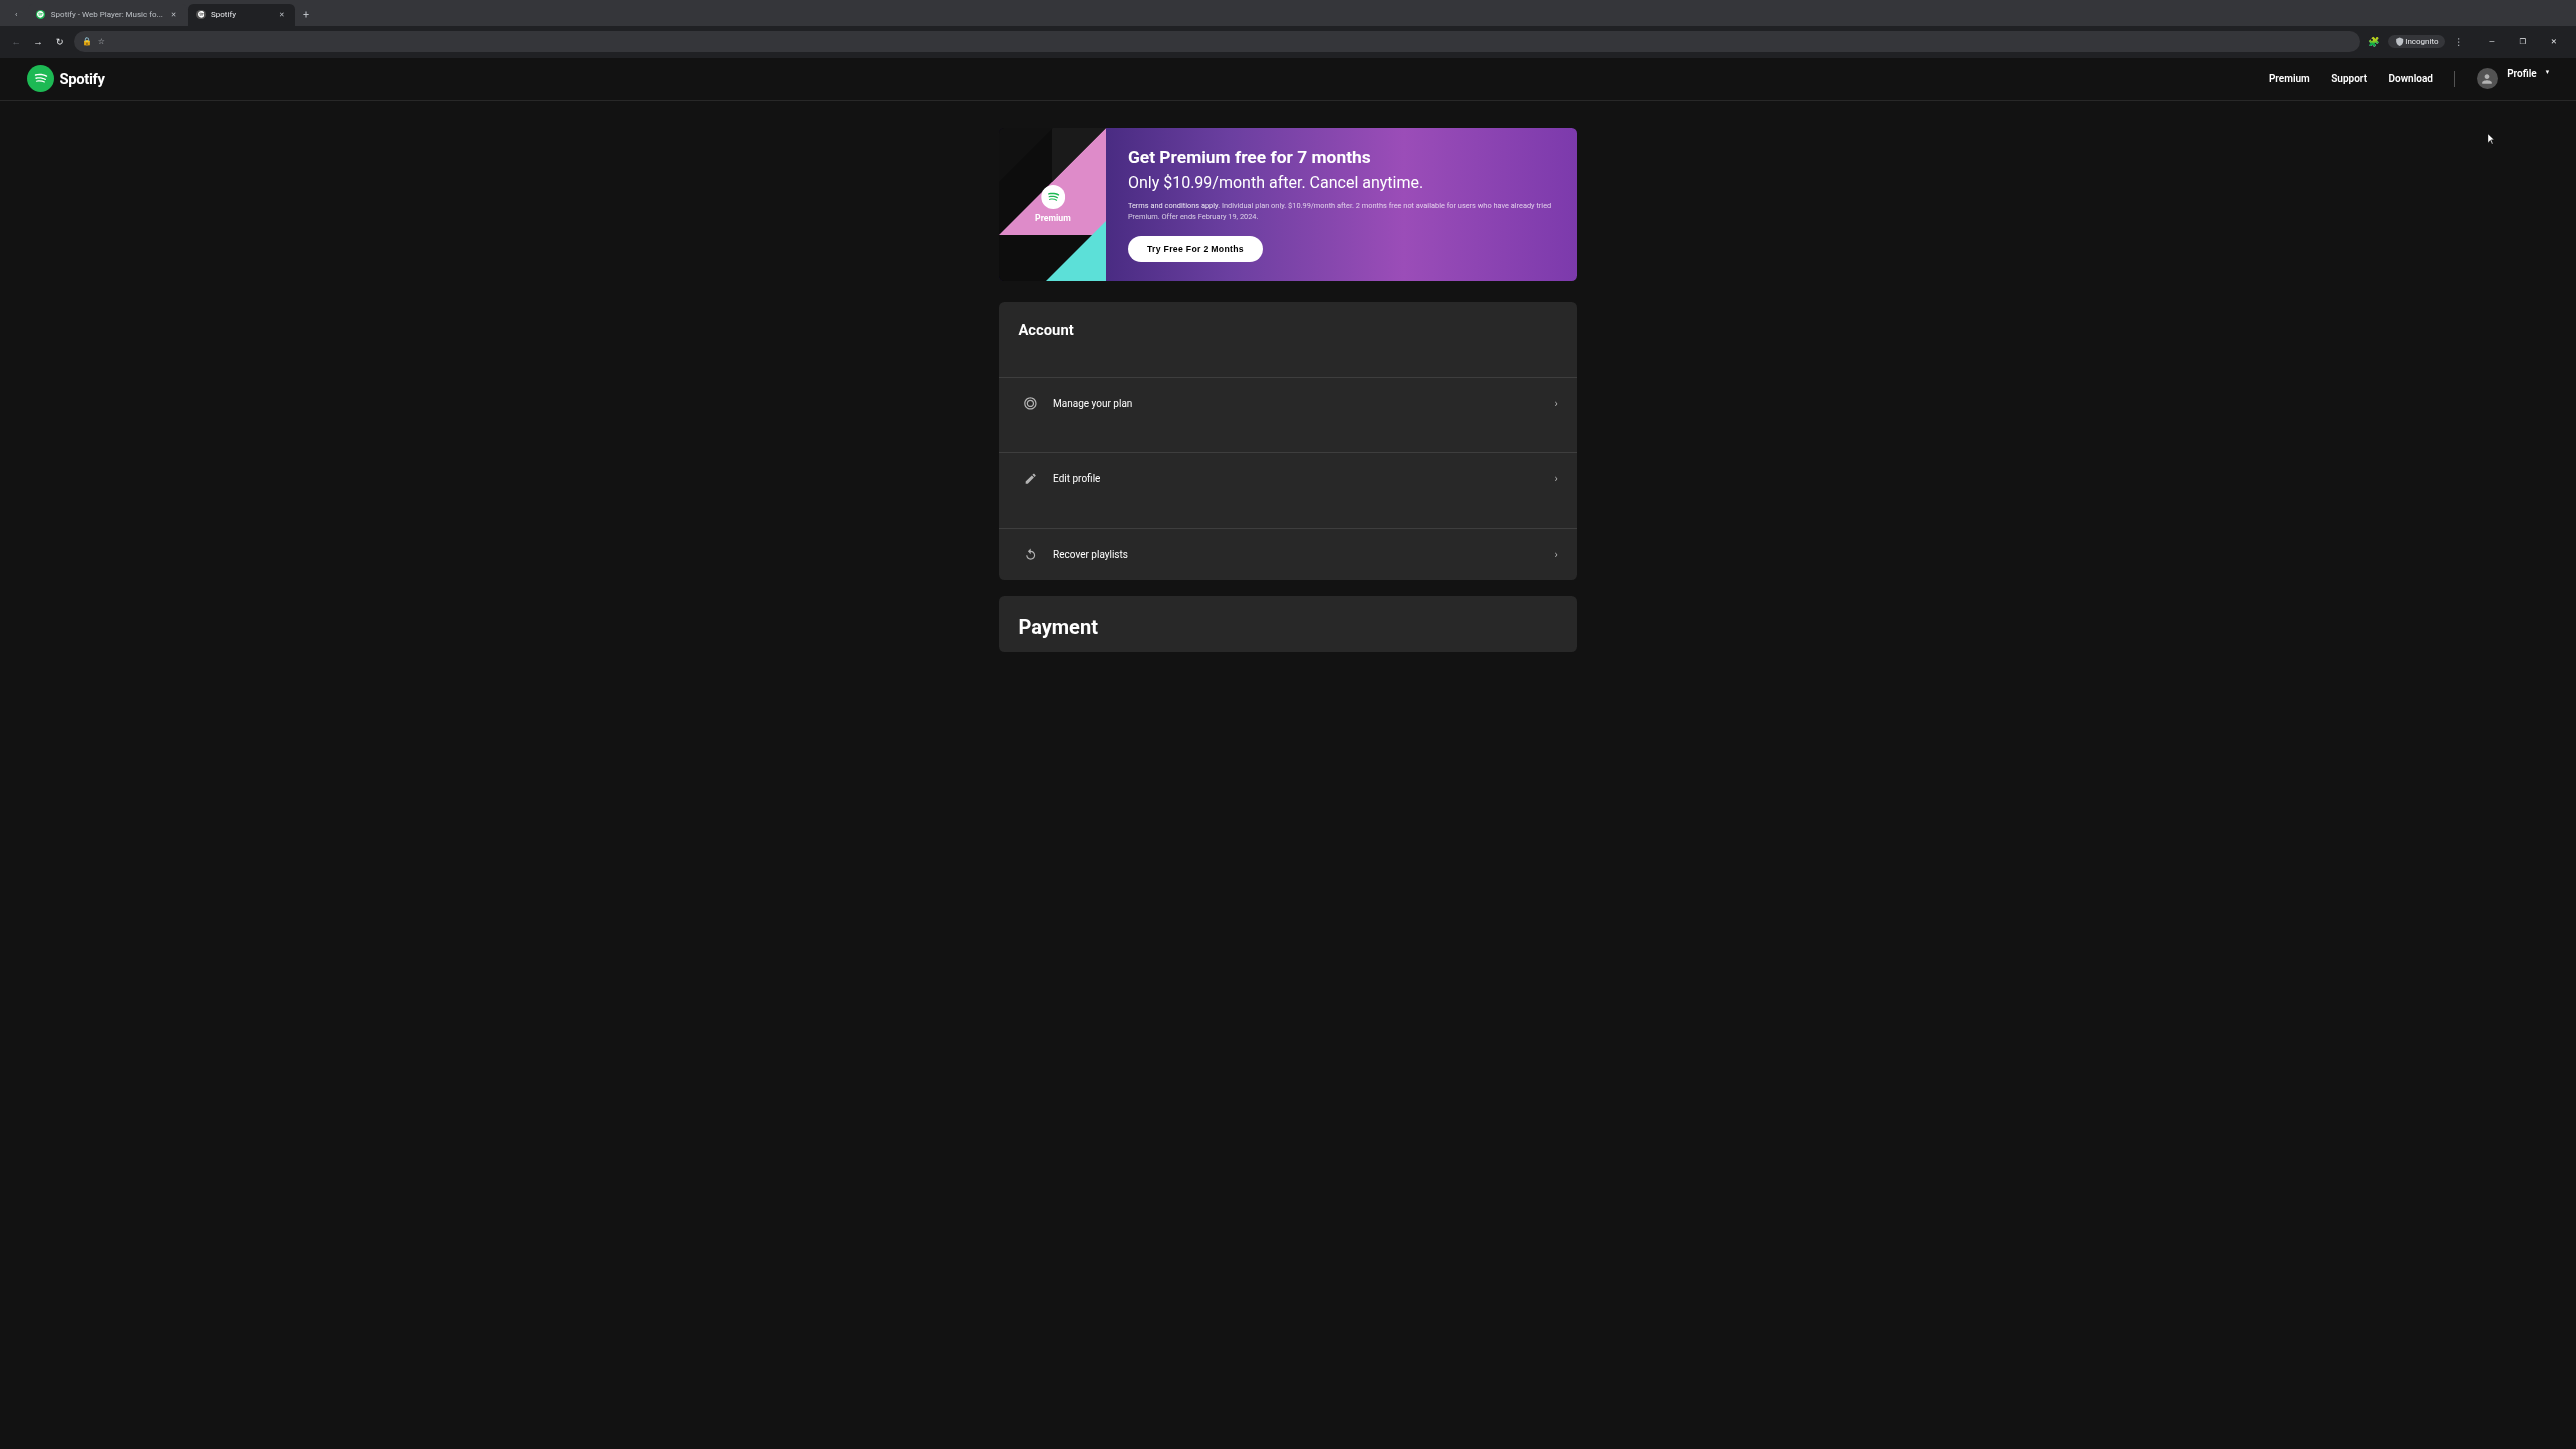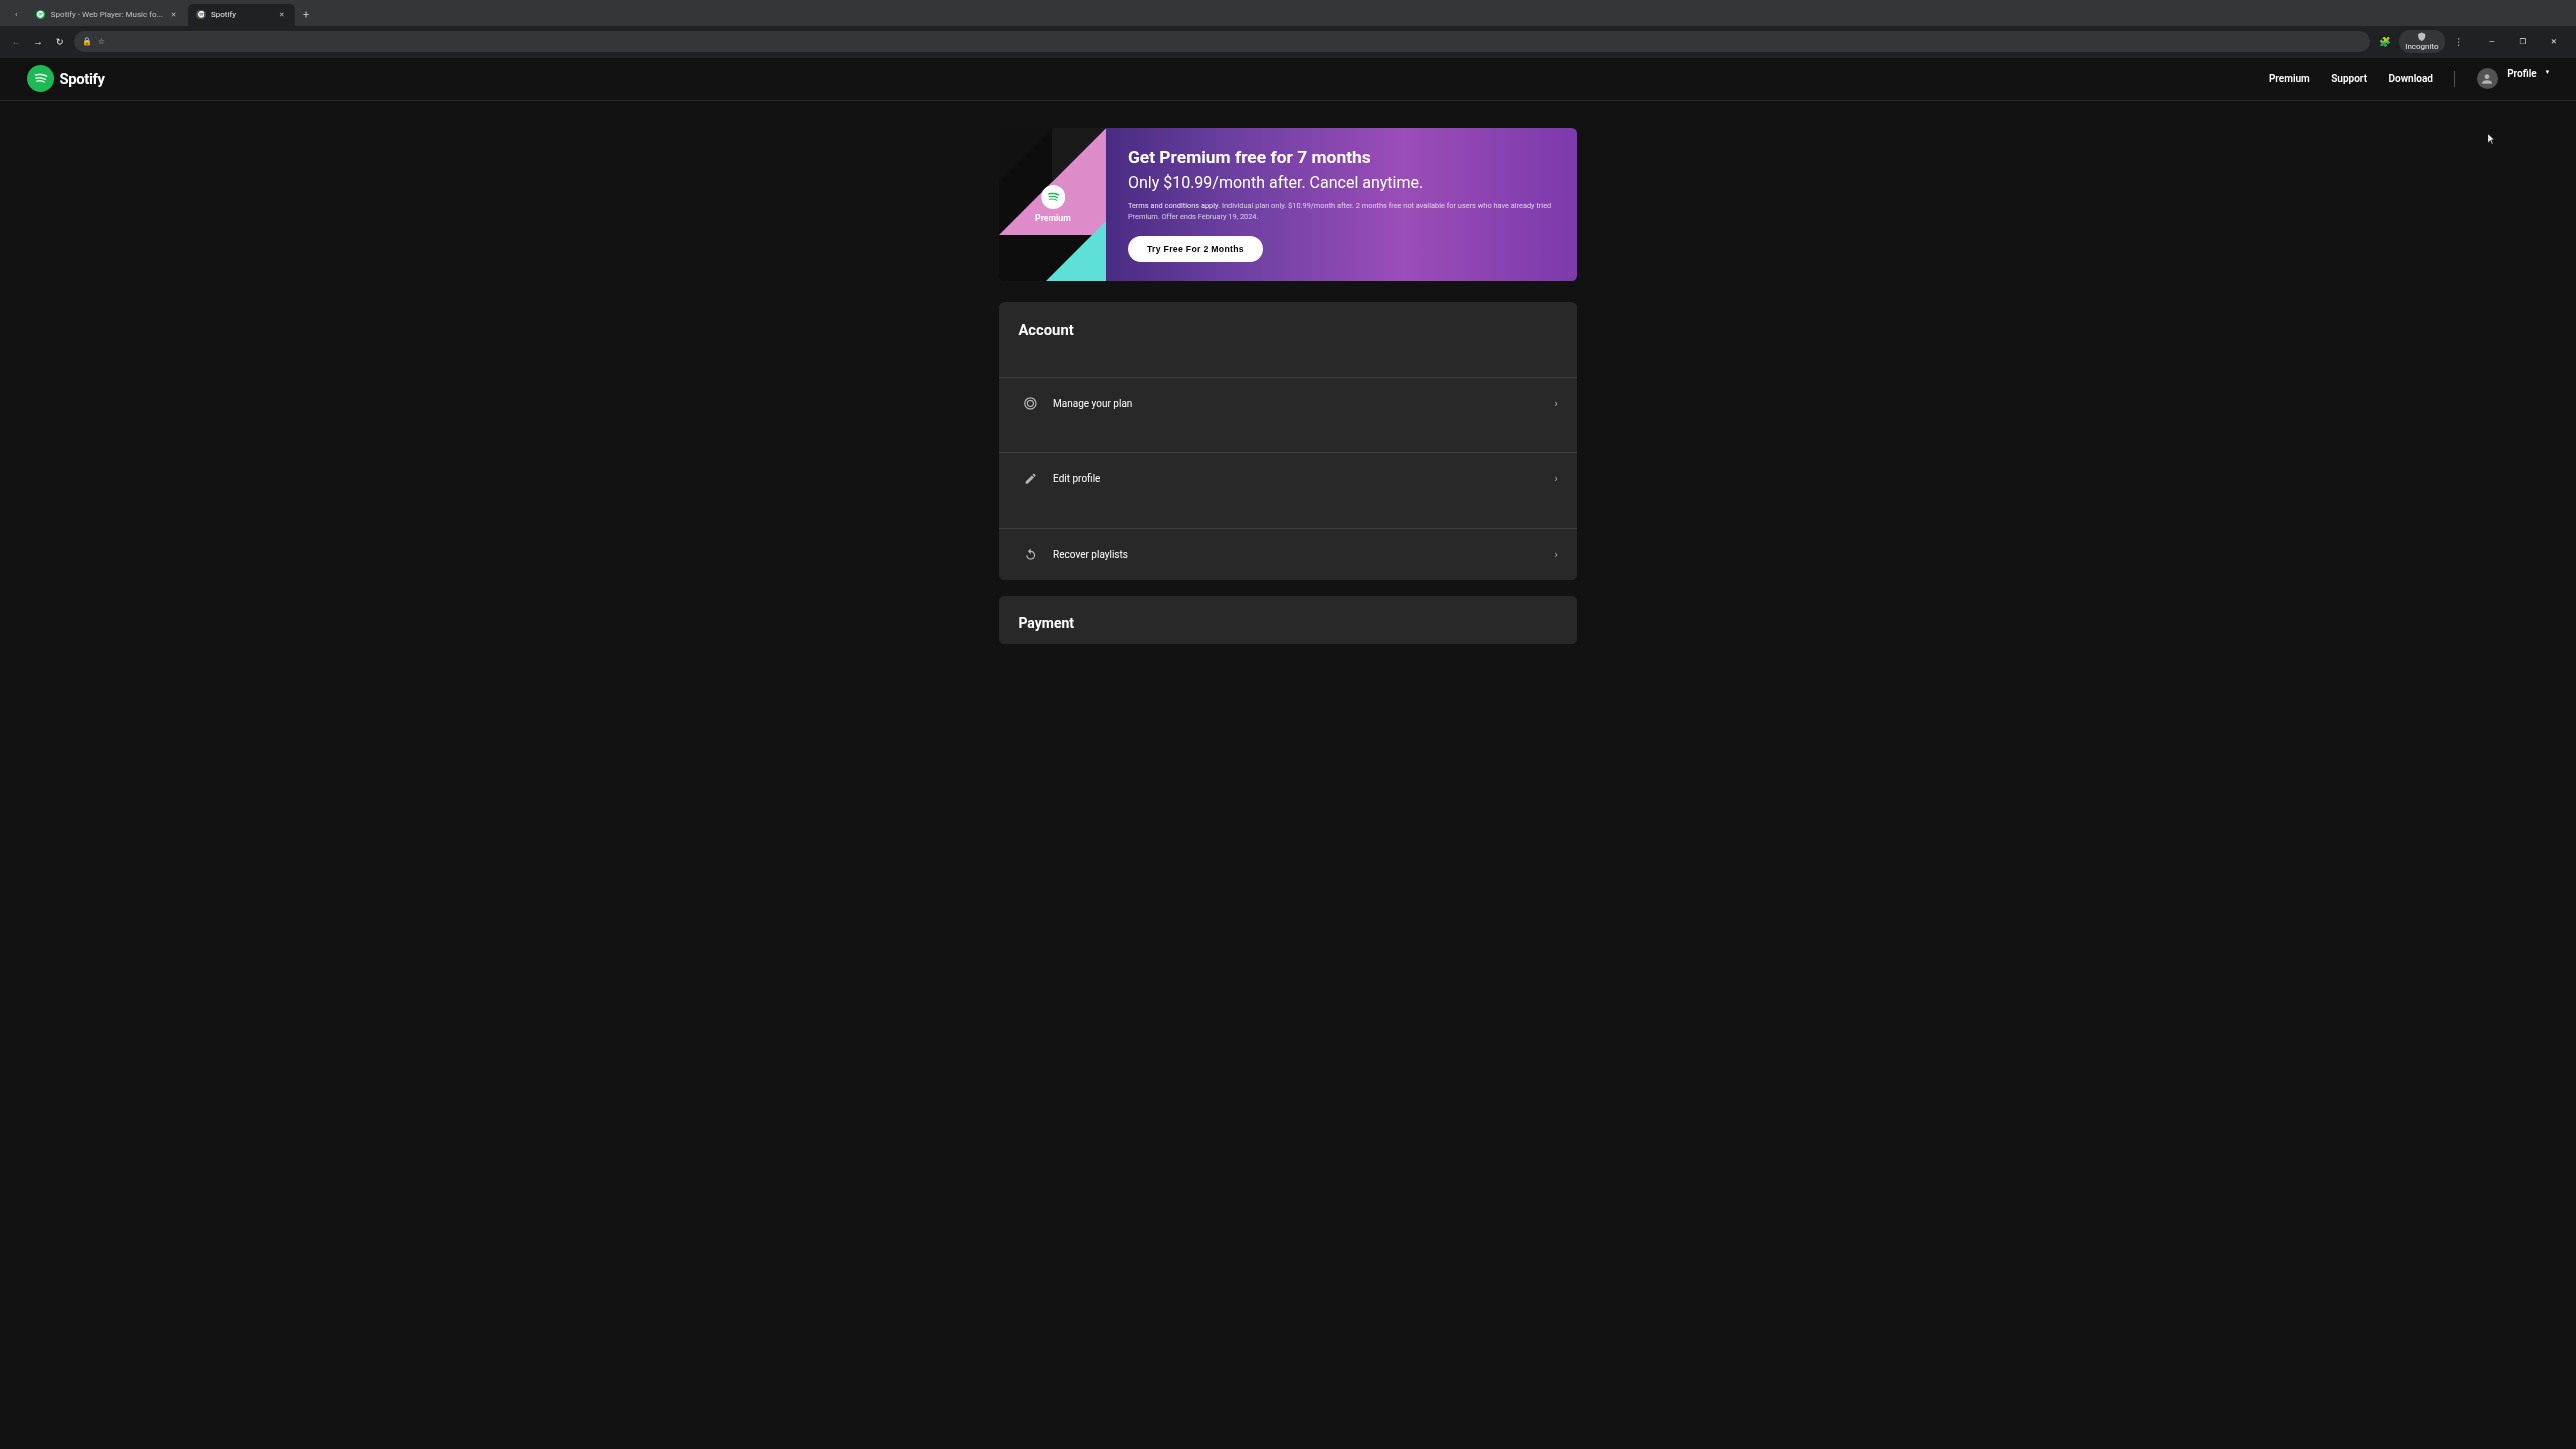--- a/index.html
+++ b/index.html
@@ -174,21 +174,20 @@
     .incognito-badge {
       display: flex;
       align-items: center;
       gap: 1px;
       background: #35363a;
       border-radius: 10.7px;
       padding: 2px 6.7px;
       font-size: 8px;
       color: #e8eaed;
       cursor: pointer;
-      flex-direction: column;
     }
 
     .window-controls {
       display: flex;
       align-items: center;
       gap: 0;
       margin-left: 2.7px;
     }
 
     .win-btn {
@@ -439,21 +438,21 @@
     }
 
     
     .payment-section {
       background: #282828;
       border-radius: 5.4px;
       overflow: hidden;
     }
 
     .payment-section-title {
-      font-size: 14px;
+      font-size: 20px;
       font-weight: 700;
       color: #ffffff;
       padding: 19px 19px 13.4px;
     }
 
     
     .cursor {
       position: fixed;
       width: 8px;
       height: 12px;

